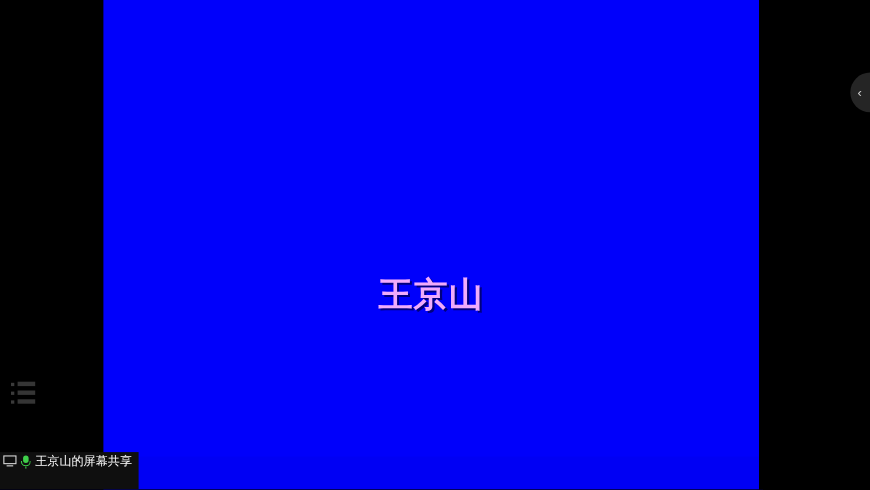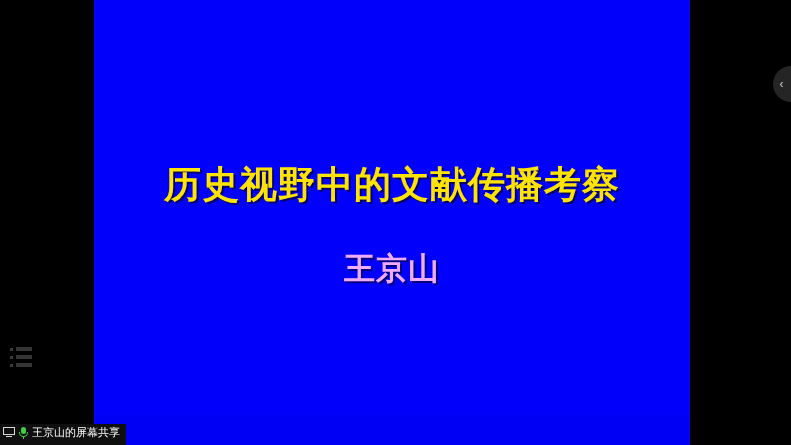--- a/index.html
+++ b/index.html
@@ -151,21 +151,21 @@
     line-height: 12px;
     margin-right: 1px;
   }
 
   
   #share-status-bar {
     position: absolute;
     left: 0;
     bottom: 0;
     height: 17px;
-    padding: 0 6px 4px 3px;
+    padding: 0 6px 17px 3px;
     background: #0f0f0f;
     display: flex;
     align-items: center;
     gap: 4px;
     z-index: 5;
   }
   #share-status-bar .label {
     color: #ffffff;
     font-size: 11px;
     line-height: 11px;
@@ -238,21 +238,20 @@
       </div>
       <div class="row">
         <span class="dot"></span>
         <span class="bar"></span>
       </div>
     </div>
   </div>
 
   <div id="shared-screen">
     <div class="slide-inner">
-      <div id="slide-title">历史视野中的文献传播考察</div>
       <div id="slide-subtitle">王京山</div>
     </div>
     <div class="band"></div>
   </div>
 
   <div id="right-panel">
     <div id="collapse-button">
       <span class="chev">‹</span>
     </div>
   </div>

